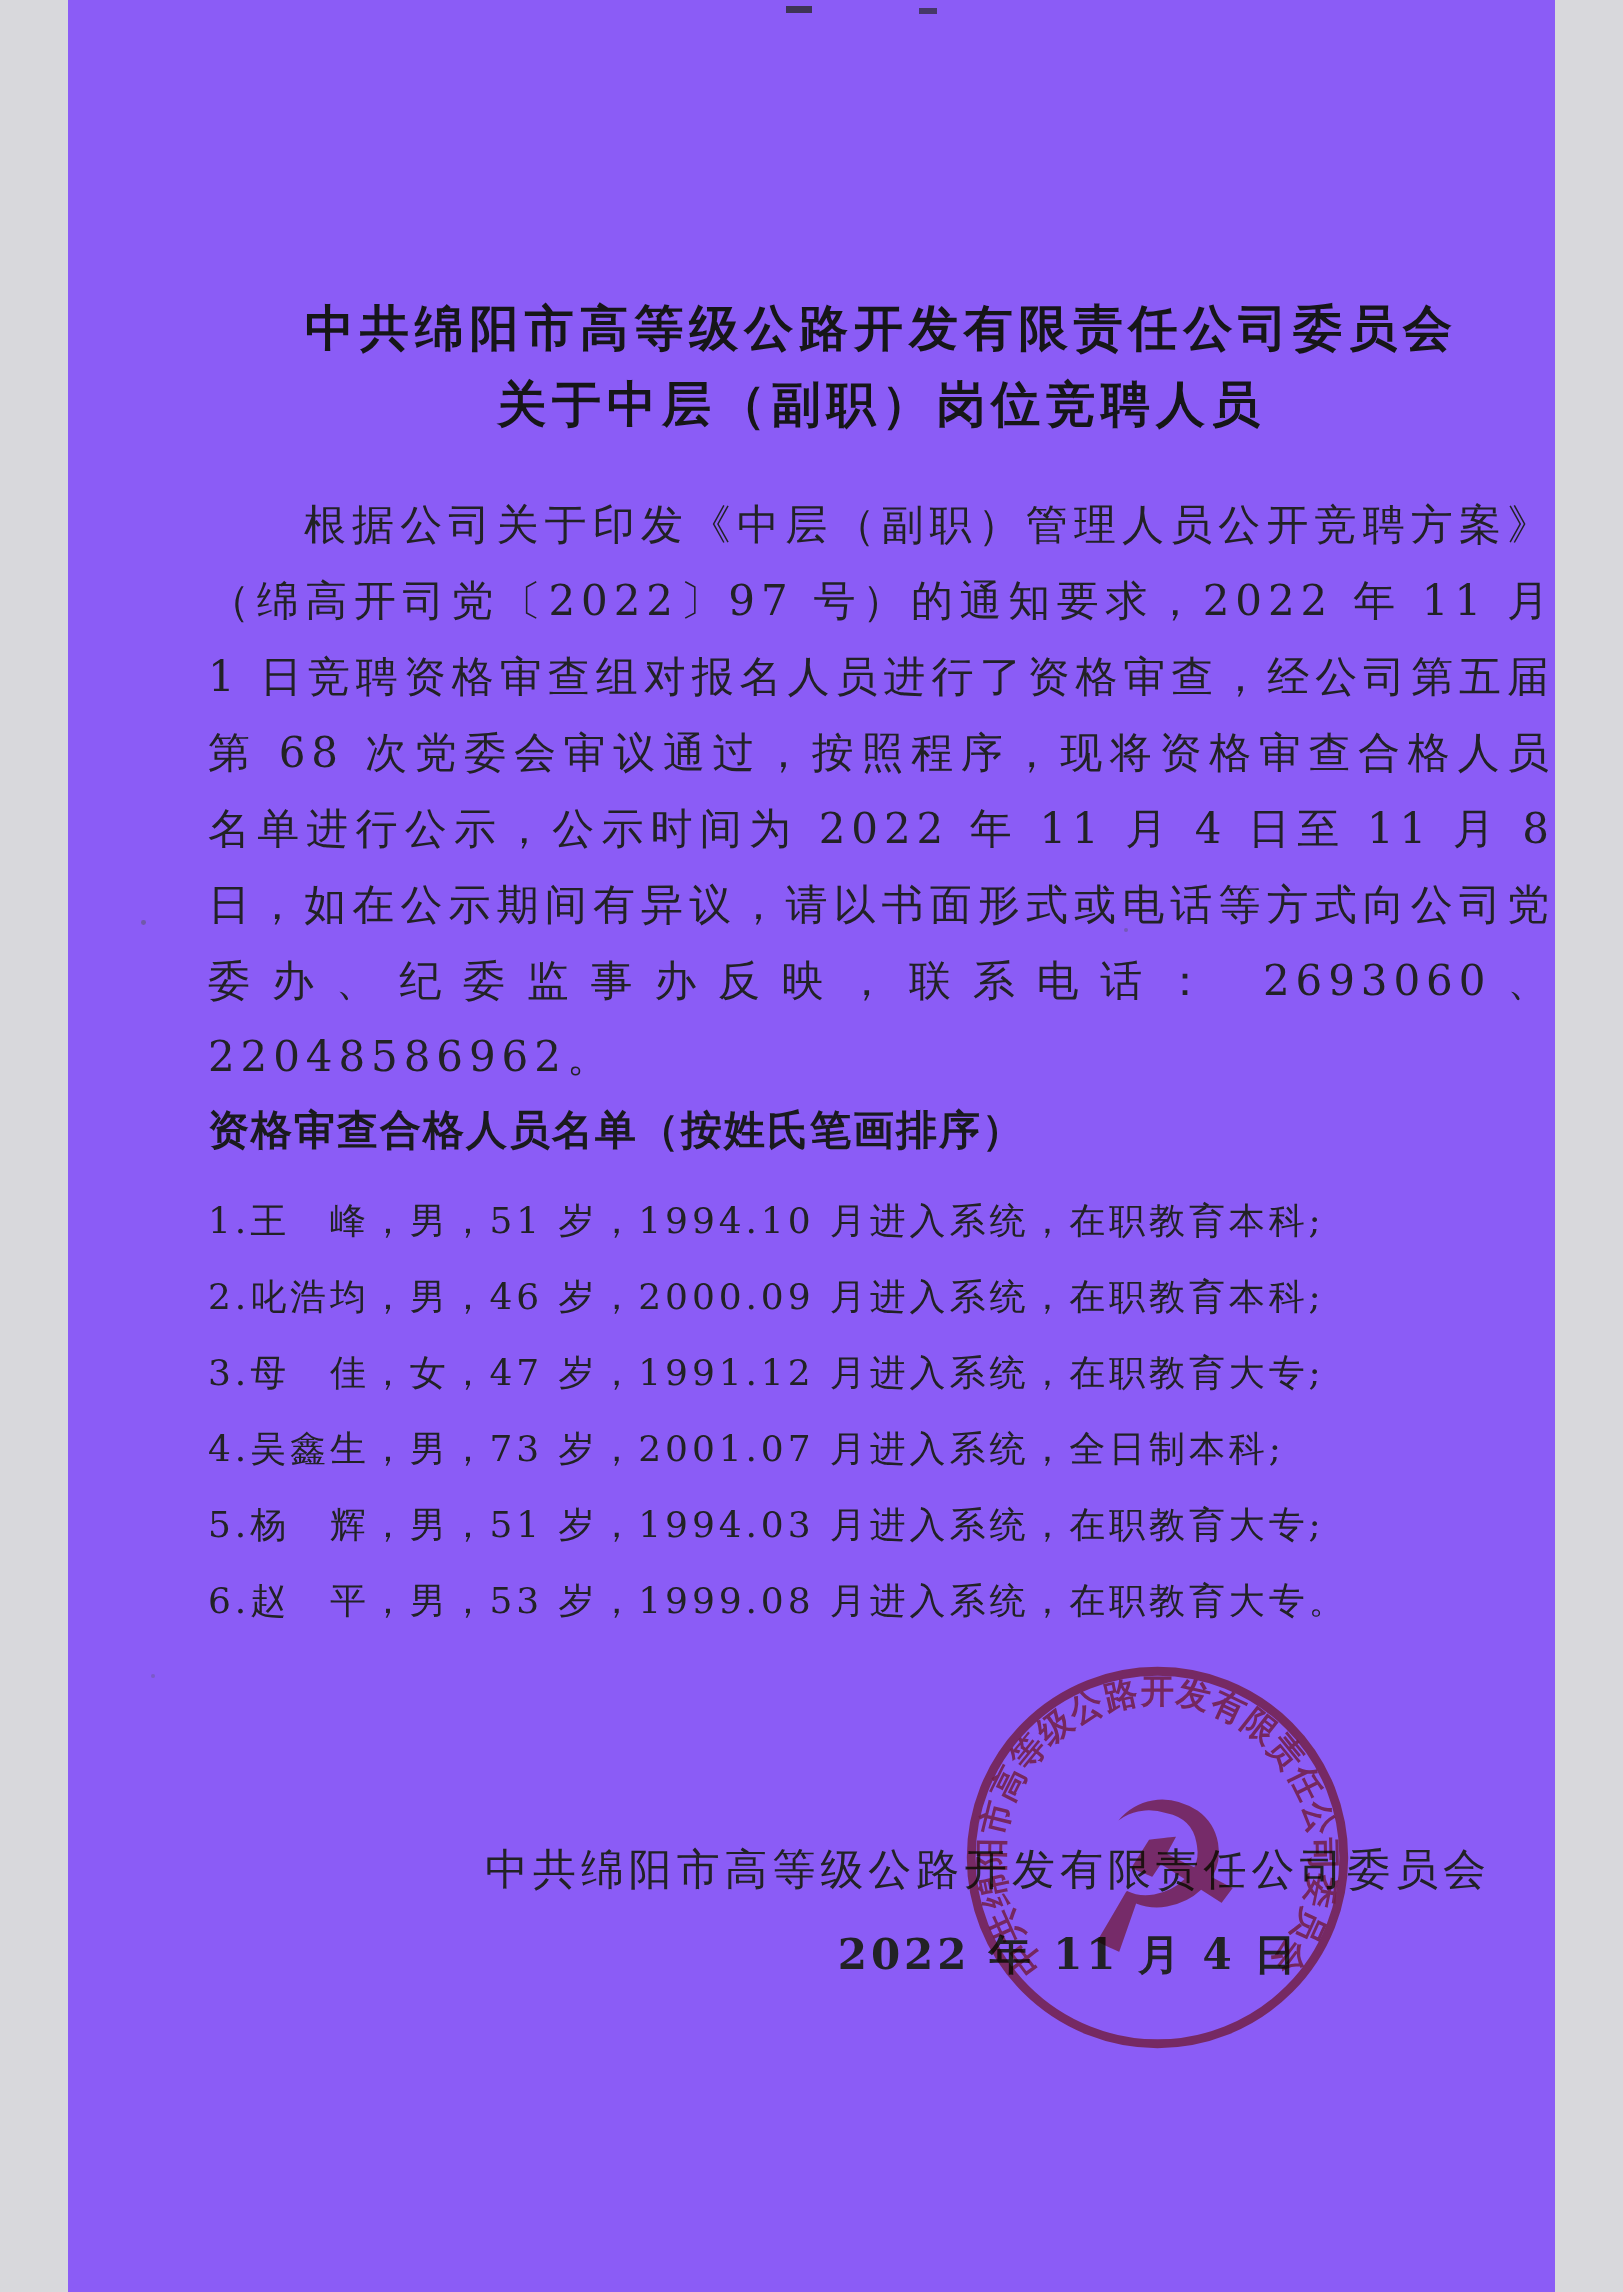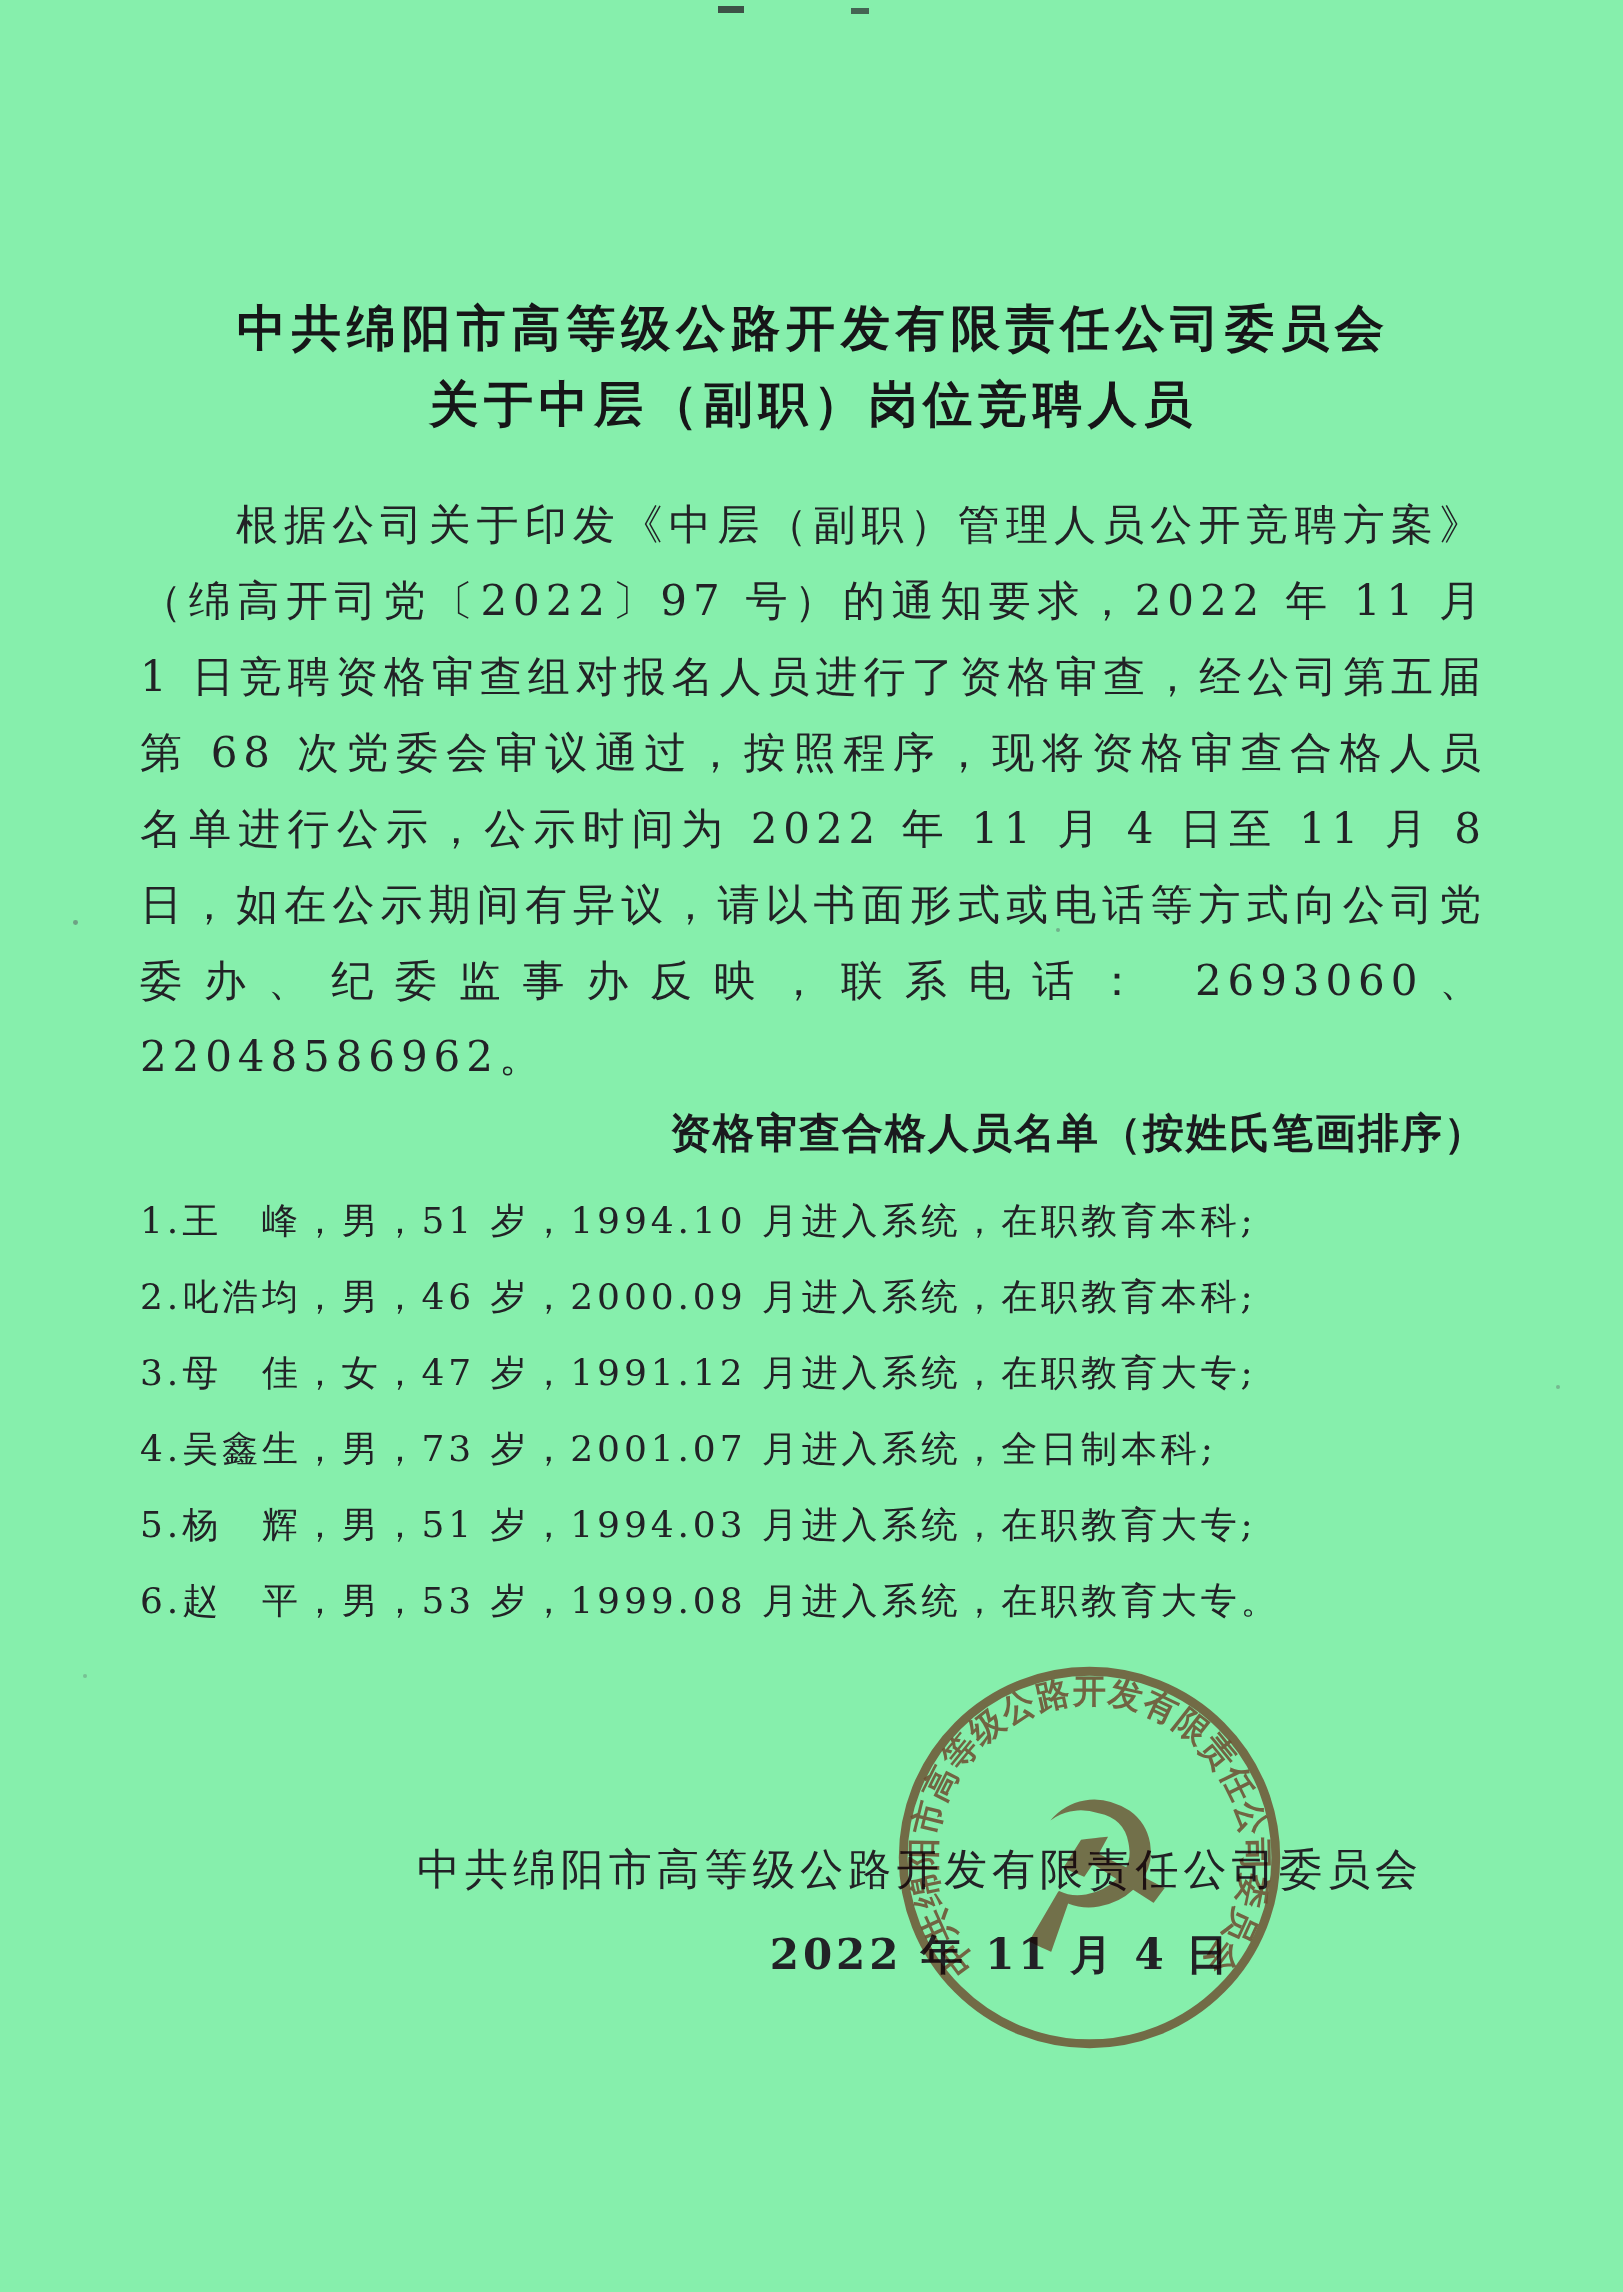--- a/index.html
+++ b/index.html
@@ -1,21 +1,21 @@
 <!DOCTYPE html>
 <html><head>
 <meta charset="utf-8">
 <style>
   html,body{margin:0;padding:0;}
   body{background:#d8d8dc;}
   .page{
     position:relative;
-    width:1623px;height:2293px;
+    width:1487px;height:2293px;
     margin:0 auto;
-    background:#86efac;
+    background:#8b5cf6;
     overflow:hidden;
     font-family:"DejaVu Serif","Liberation Serif",serif;
     color:#1f1f23;
   }
   .content{
     position:absolute;
     left:140px;top:0;
     width:1347px;
     padding-top:291px;
   }
@@ -33,26 +33,26 @@
     margin-top:44px;
     font-size:42px;
     line-height:76px;
     letter-spacing:5.9px;
     text-align:justify;
     text-indent:96px;
     color:#222226;
   }
   .list-title{
     margin-top:0;
-    font-family:Liberation Sans, sans-serif;
+    font-family:Liberation Mono, monospace;
     font-weight:700;
     font-size:41px;
     line-height:76px;
     letter-spacing:2px;
-    text-align:right;
+    text-align:left;
     color:#1a1a1e;
     white-space:nowrap;
   }
   .candidate-list{margin-top:11.8px;}
   .candidate{
     font-size:36px;
     line-height:76px;
     letter-spacing:3.9px;
     white-space:nowrap;
     color:#222226;

